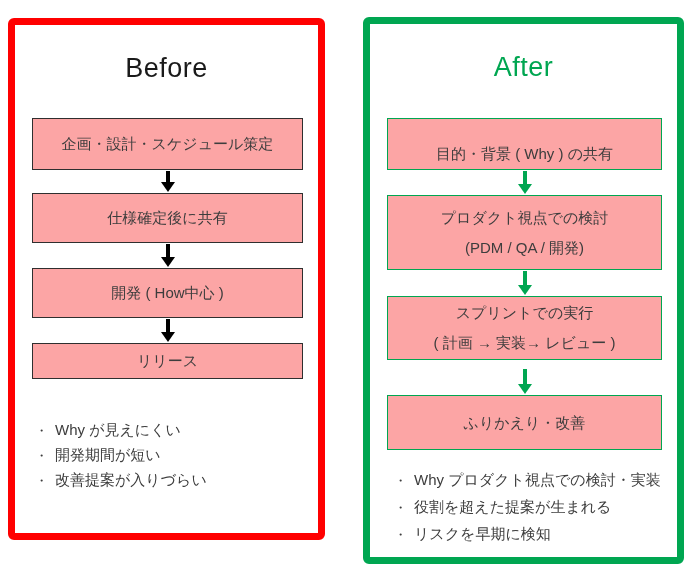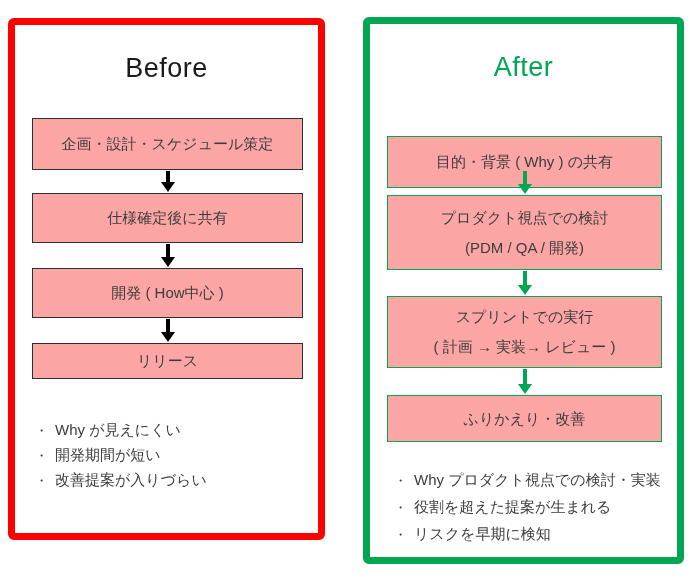--- a/index.html
+++ b/index.html
@@ -53,24 +53,24 @@
     background: #fca5a5;
   }
   .panel-before .step-box { left: 17px; width: 271px; border: 1px solid #2f2f2f; }
   .panel-after  .step-box { left: 17px; width: 275px; border: 1px solid #00a651; }
 
   .b-s1 { top: 93px;  height: 52px; }
   .b-s2 { top: 168px; height: 50px; }
   .b-s3 { top: 243px; height: 50px; }
   .b-s4 { top: 318px; height: 36px; }
 
-  .a-s1 { top: 112px;  height: 52px; }
+  .a-s1 { top: 94px;  height: 52px; justify-content: flex-end; }
   .a-s2 { top: 171px; height: 75px; }
-  .a-s3 { top: 272px; height: 72px; }
-  .a-s4 { top: 371px; height: 47px; }
+  .a-s3 { top: 272px; height: 64px; }
+  .a-s4 { top: 371px; height: 55px; }
 
   .arrow {
     position: absolute;
     width: 14px;
     display: flex;
     flex-direction: column;
     align-items: center;
   }
   .panel-before .arrow { left: 146px; }
   .panel-after  .arrow { left: 148px; }

